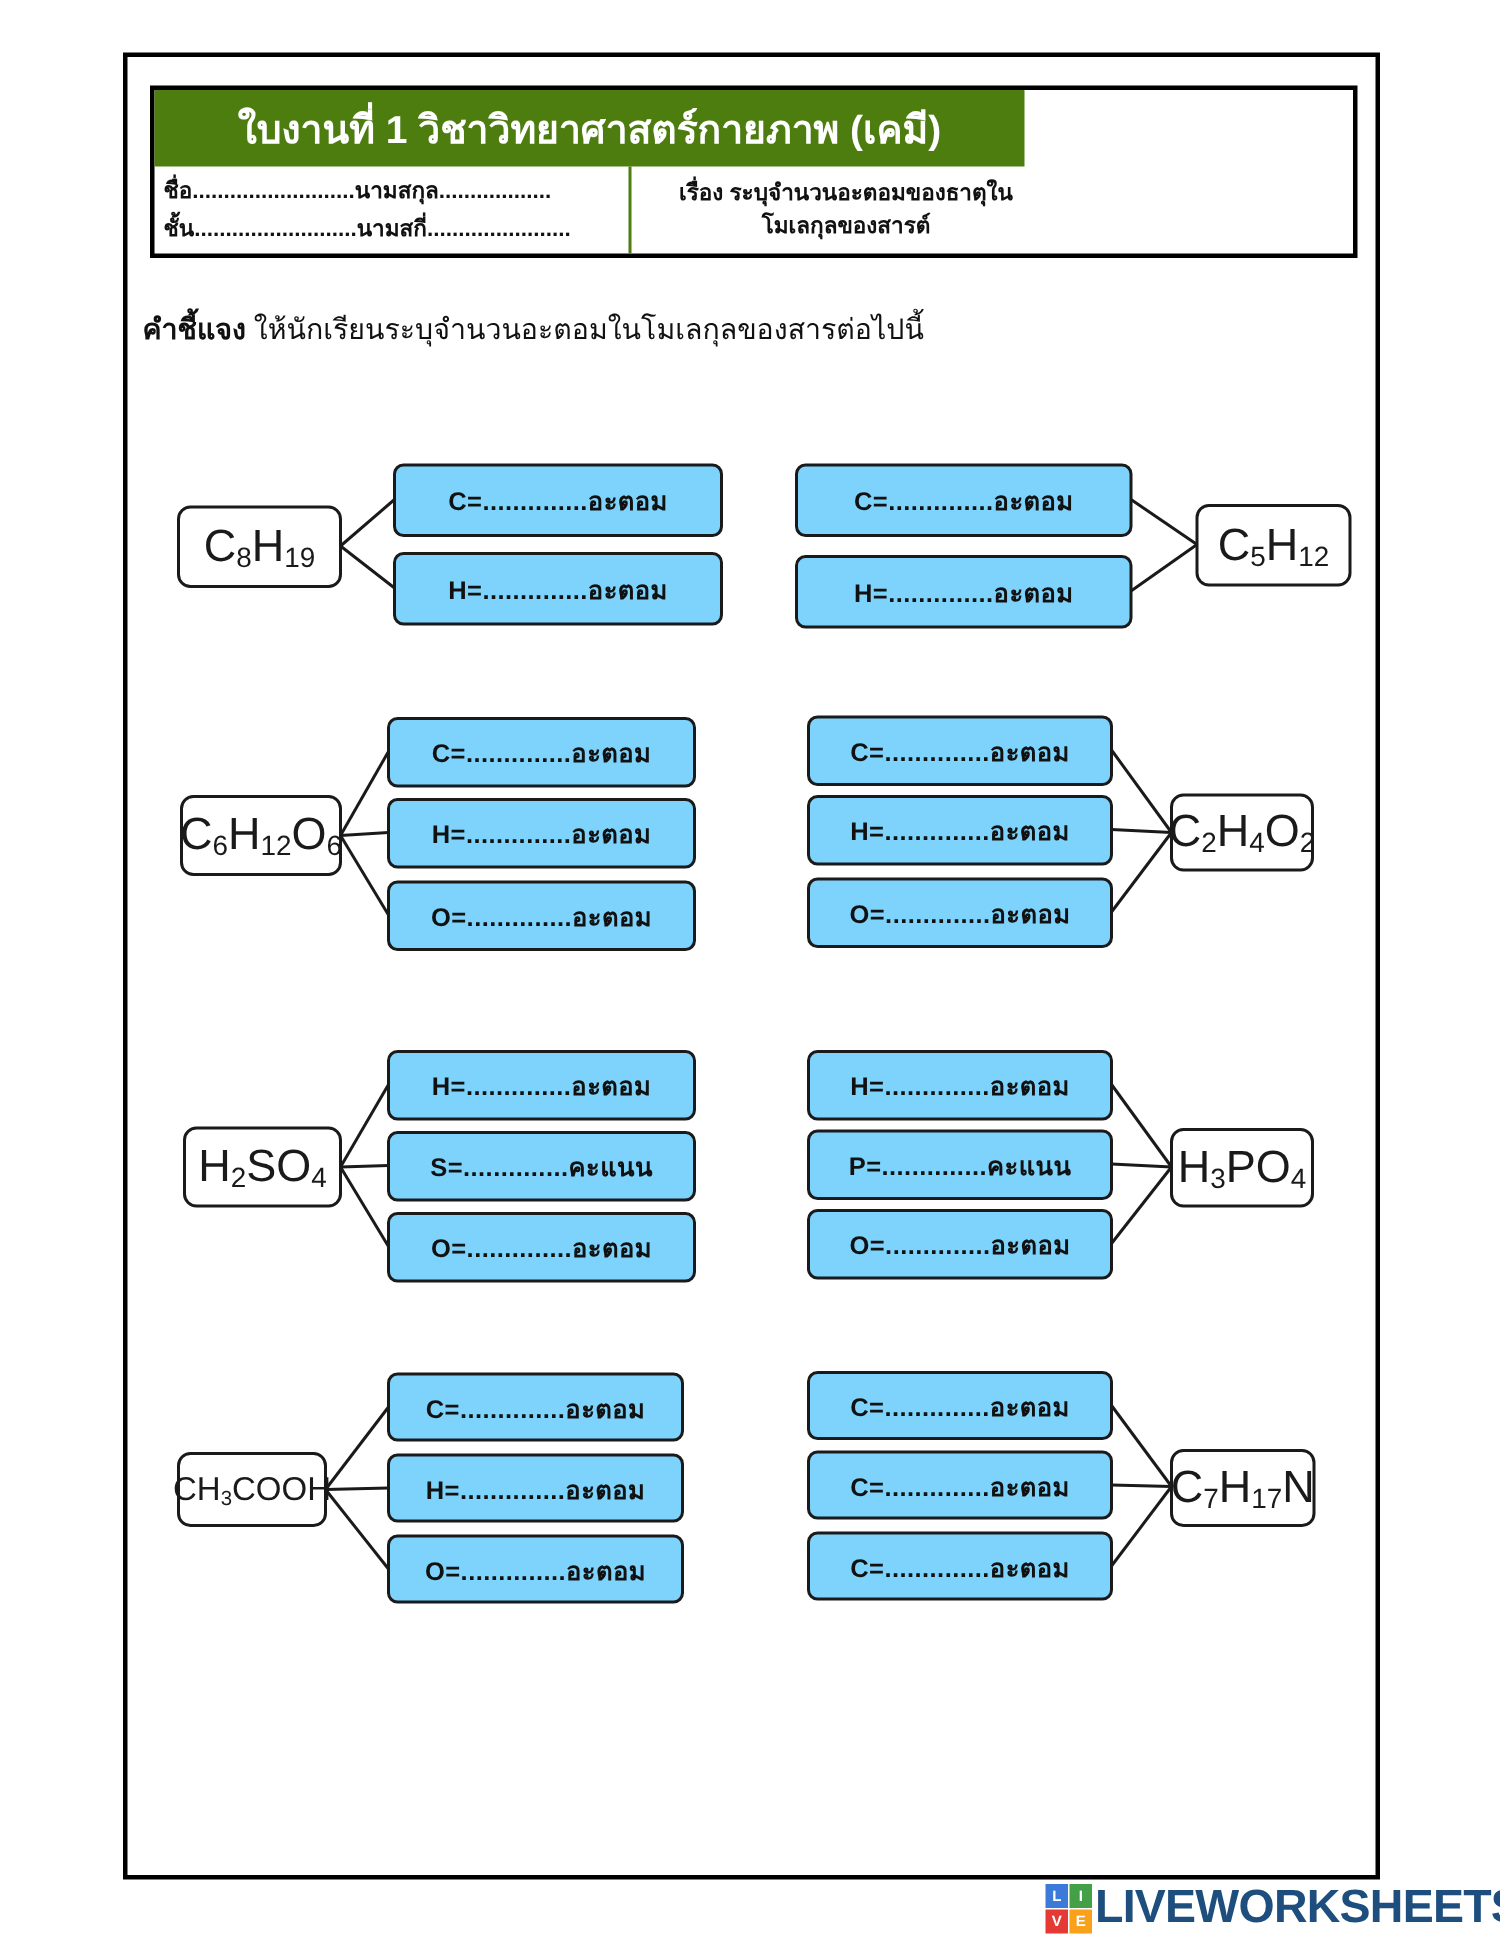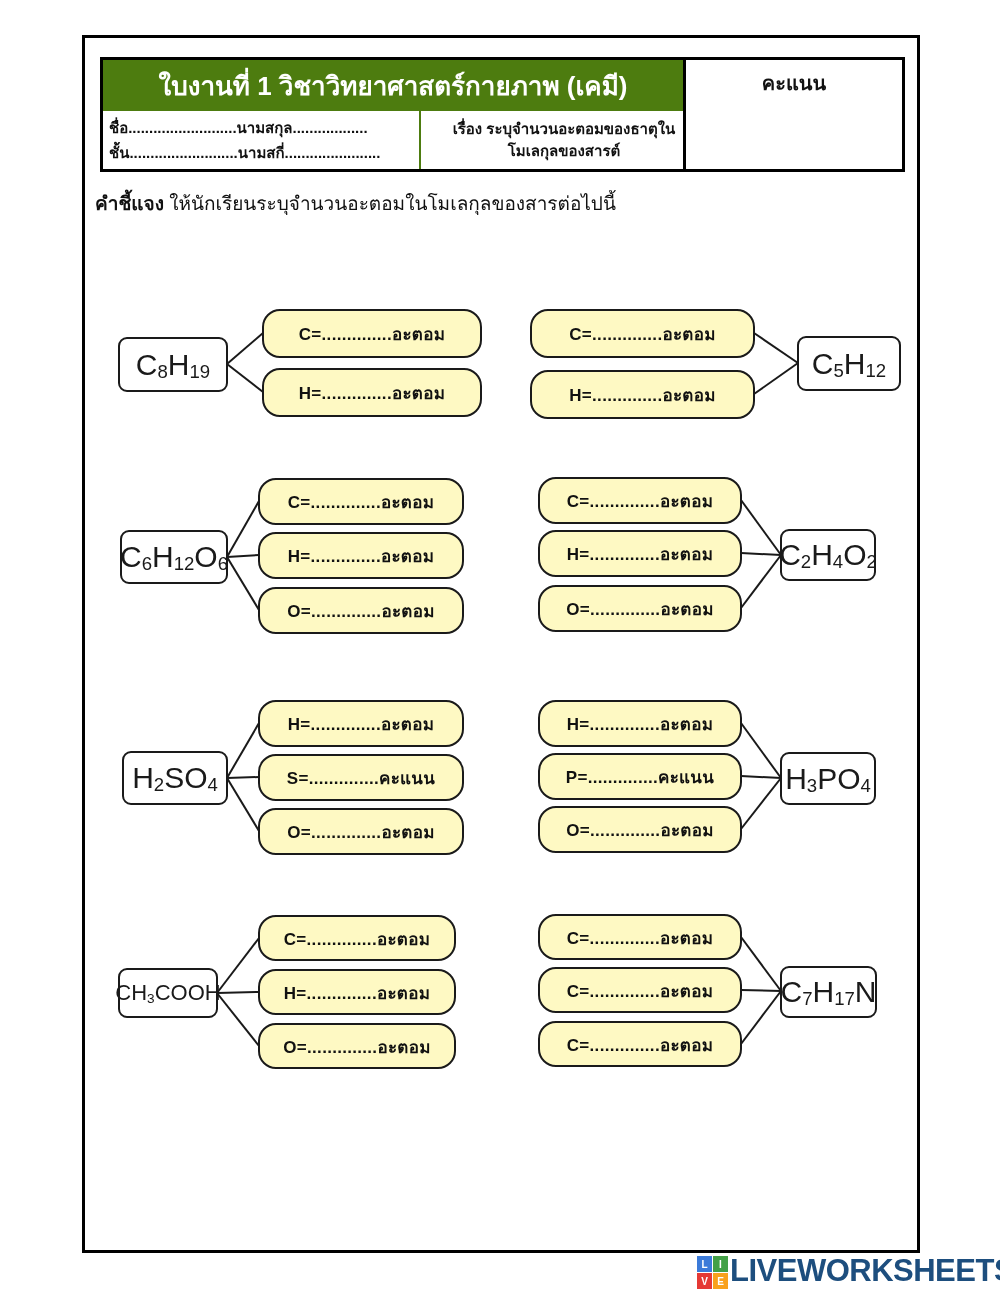--- a/index.html
+++ b/index.html
@@ -17,32 +17,32 @@
   .title-bar { height:51px; background:#4d7c0f; color:#fff; display:flex;
     align-items:center; justify-content:center; font-size:26px; font-weight:700; }
   .hdr-bottom { flex:1; display:flex; }
   .name-cell { width:318px; padding:5px 2px 2px 6px; font-size:15px; font-weight:600;
     line-height:1.65; border-right:2px solid #4d7c0f; }
   .topic-cell { flex:1; display:flex; flex-direction:column; align-items:center;
     justify-content:center; font-size:15px; font-weight:700; text-align:center; line-height:1.5;padding-left:24px; }
   .score-cell { flex:1; border-left:3px solid #000; text-align:center;
     padding-top:7px; font-size:20px; font-weight:700; }
 
-  .instruction { position:absolute; left:95px; top:188px; font-size:19px; }
+  .instruction { position:absolute; left:95px; top:204px; font-size:19px; }
   .instruction b { font-weight:700; }
 
   svg.lines { position:absolute; left:0; top:0; pointer-events:none; }
   svg.lines line { stroke:#1a1a1a; stroke-width:2; }
 
   .fbox { position:absolute; border:2px solid #1a1a1a; border-radius:9px; background:#fff;
     display:flex; align-items:center; justify-content:center; font-size:30px; color:#1a1a1a; }
   .fbox.small { font-size:22px; }
   .fsub { font-size:62%; position:relative; top:0.38em; }
 
-  .abox { position:absolute; border:2px solid #1a1a1a; border-radius:18px; background:#fef9c3;
+  .abox { position:absolute; border:2px solid #1a1a1a; border-radius:7px; background:#7dd3fc;
     display:flex; align-items:center; justify-content:center;
     font-size:17px; font-weight:700; letter-spacing:0.3px; color:#111; }
 
   .footer { position:absolute; left:697px; top:1253px; display:flex; align-items:flex-start; }
   .logo-grid { display:grid; grid-template-columns:15px 15px; grid-template-rows:16px 16px;
     gap:1px; margin-right:2px; margin-top:3px; }
   .logo-sq { display:flex; align-items:center; justify-content:center;
     color:#fff; font-size:10px; font-weight:700; }
   .brand { font-size:31px; font-weight:700; letter-spacing:-0.5px; line-height:36px; }
 </style>
@@ -59,21 +59,20 @@
         <div class="name-cell">
           <div>ชื่อ..........................นามสกุล..................</div>
           <div>ชั้น..........................นามสกี่.......................</div>
         </div>
         <div class="topic-cell">
           <div>เรื่อง ระบุจำนวนอะตอมของธาตุใน</div>
           <div>โมเลกุลของสารต์</div>
         </div>
       </div>
     </div>
-    <div class="score-cell">คะแนน</div>
   </div>
 
   <div class="instruction">
     <b>คำชี้แจง</b><span> ให้นักเรียนระบุจำนวนอะตอมในโมเลกุลของสารต่อไปนี้</span>
   </div>
 
   <svg class="lines" width="1000" height="1291">
     <line x1="227" y1="364" x2="263" y2="333"></line>
       <line x1="227" y1="364" x2="263" y2="392"></line>
     <line x1="754" y1="333" x2="798" y2="363"></line>

